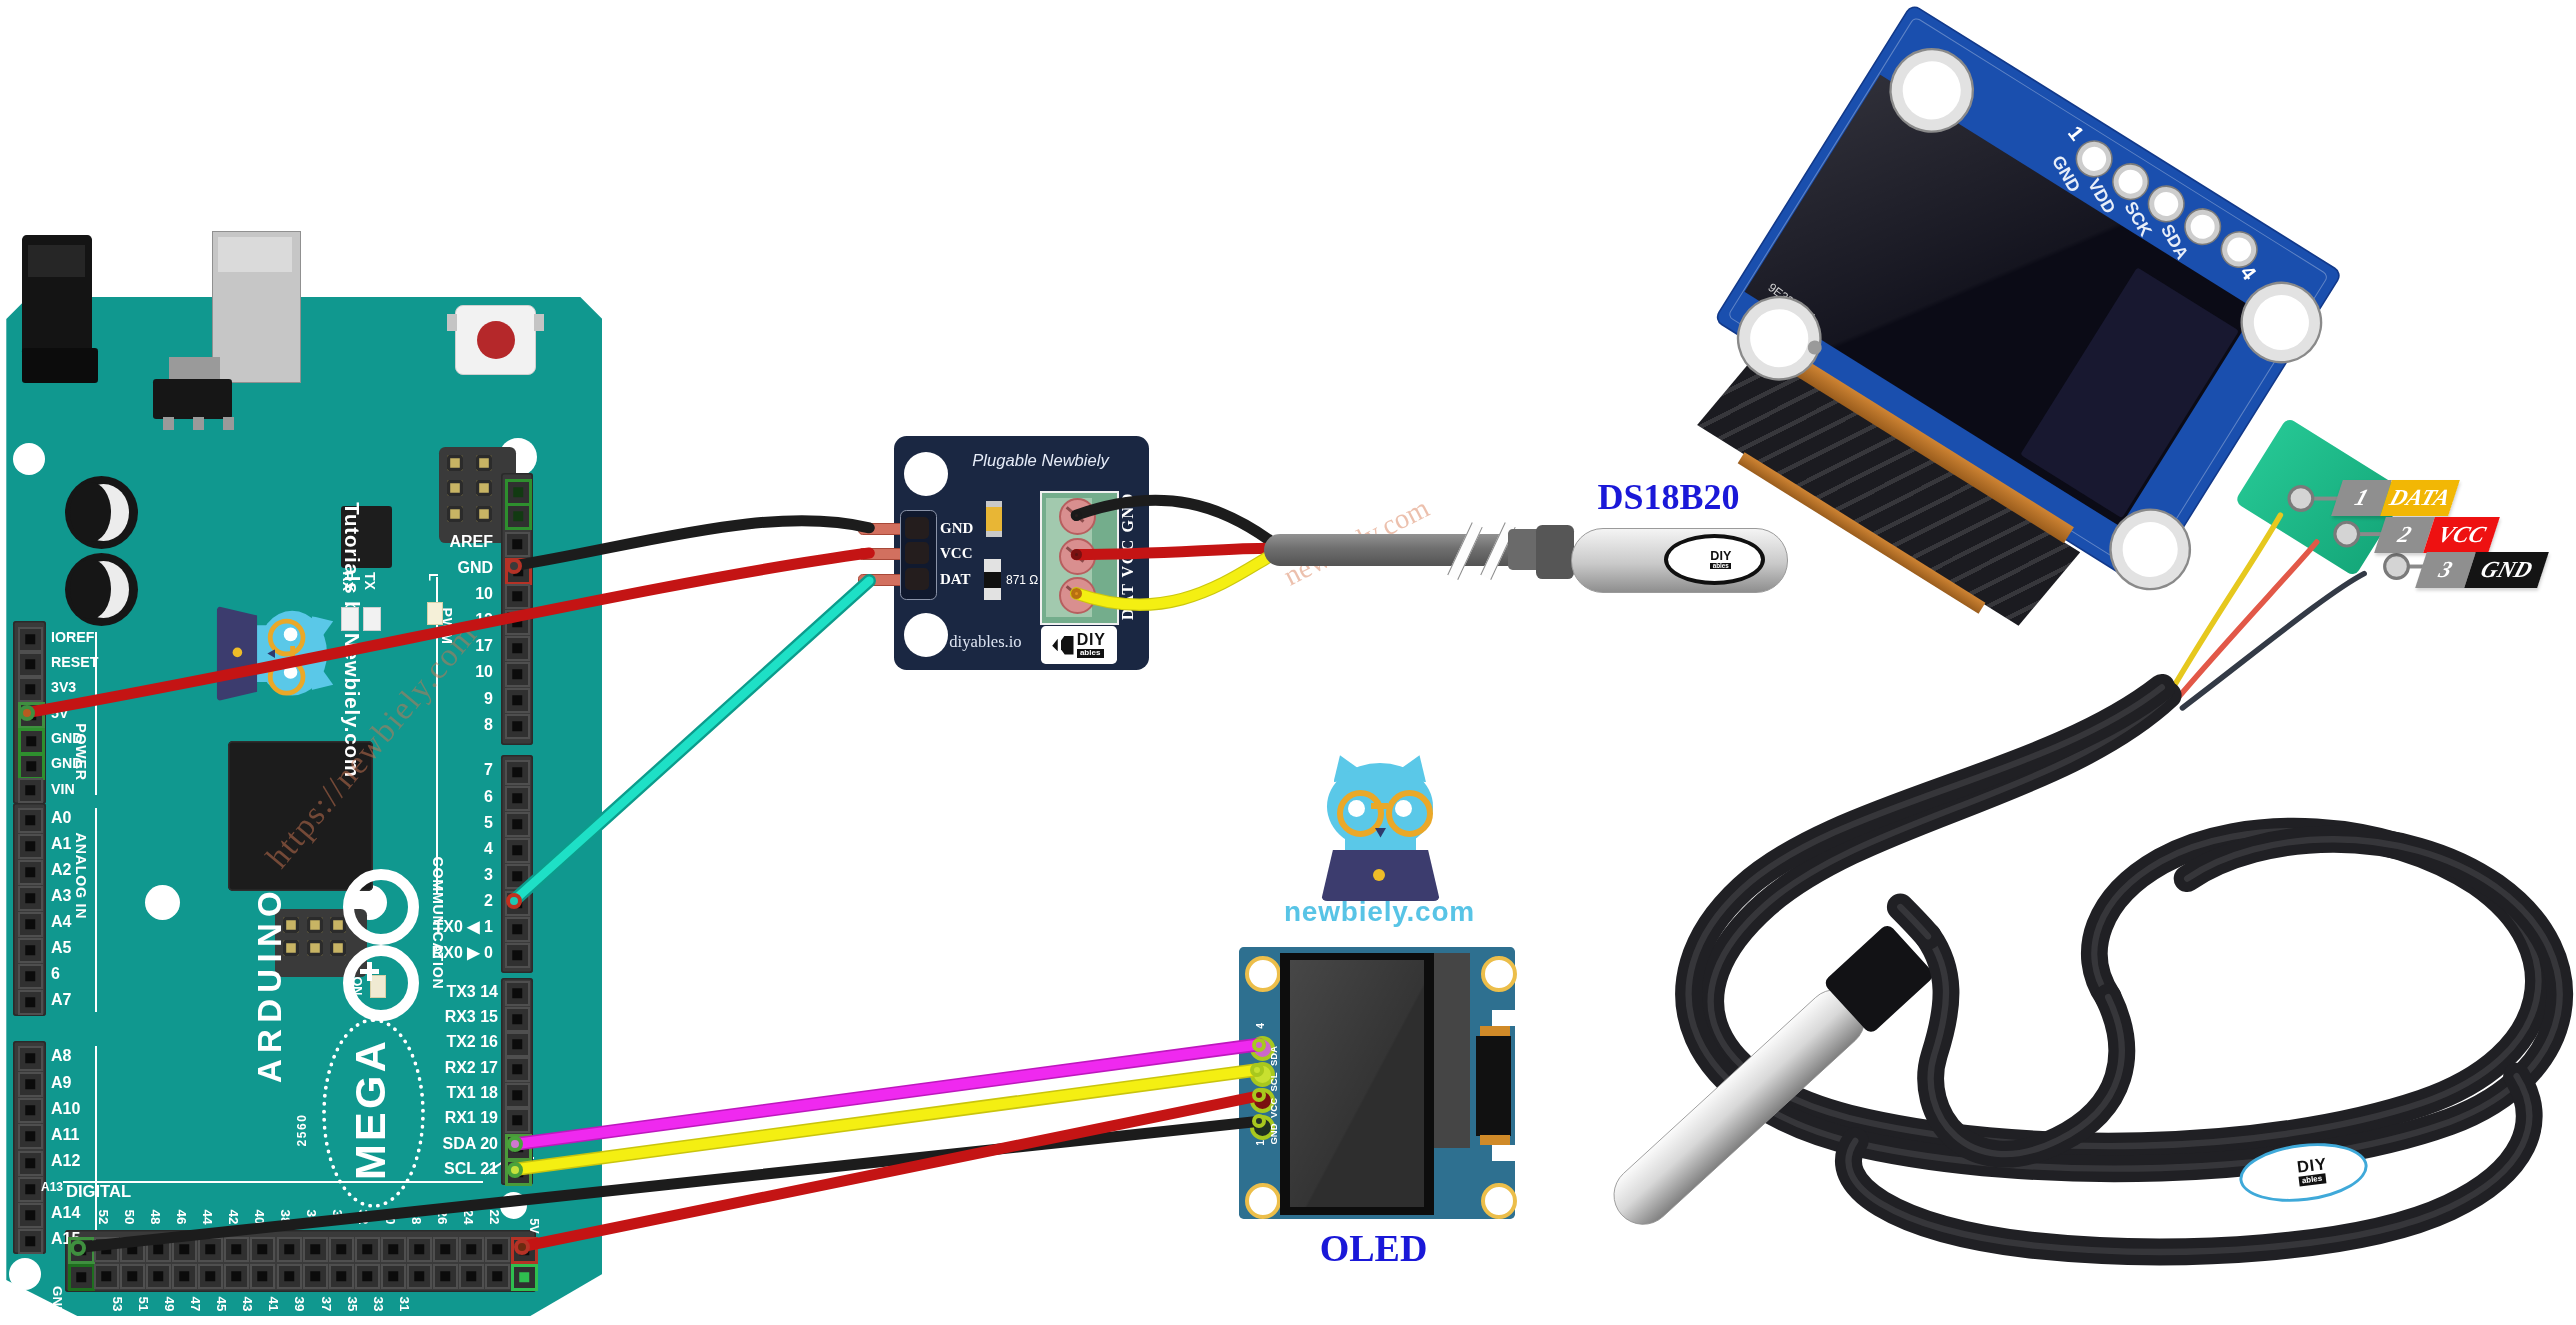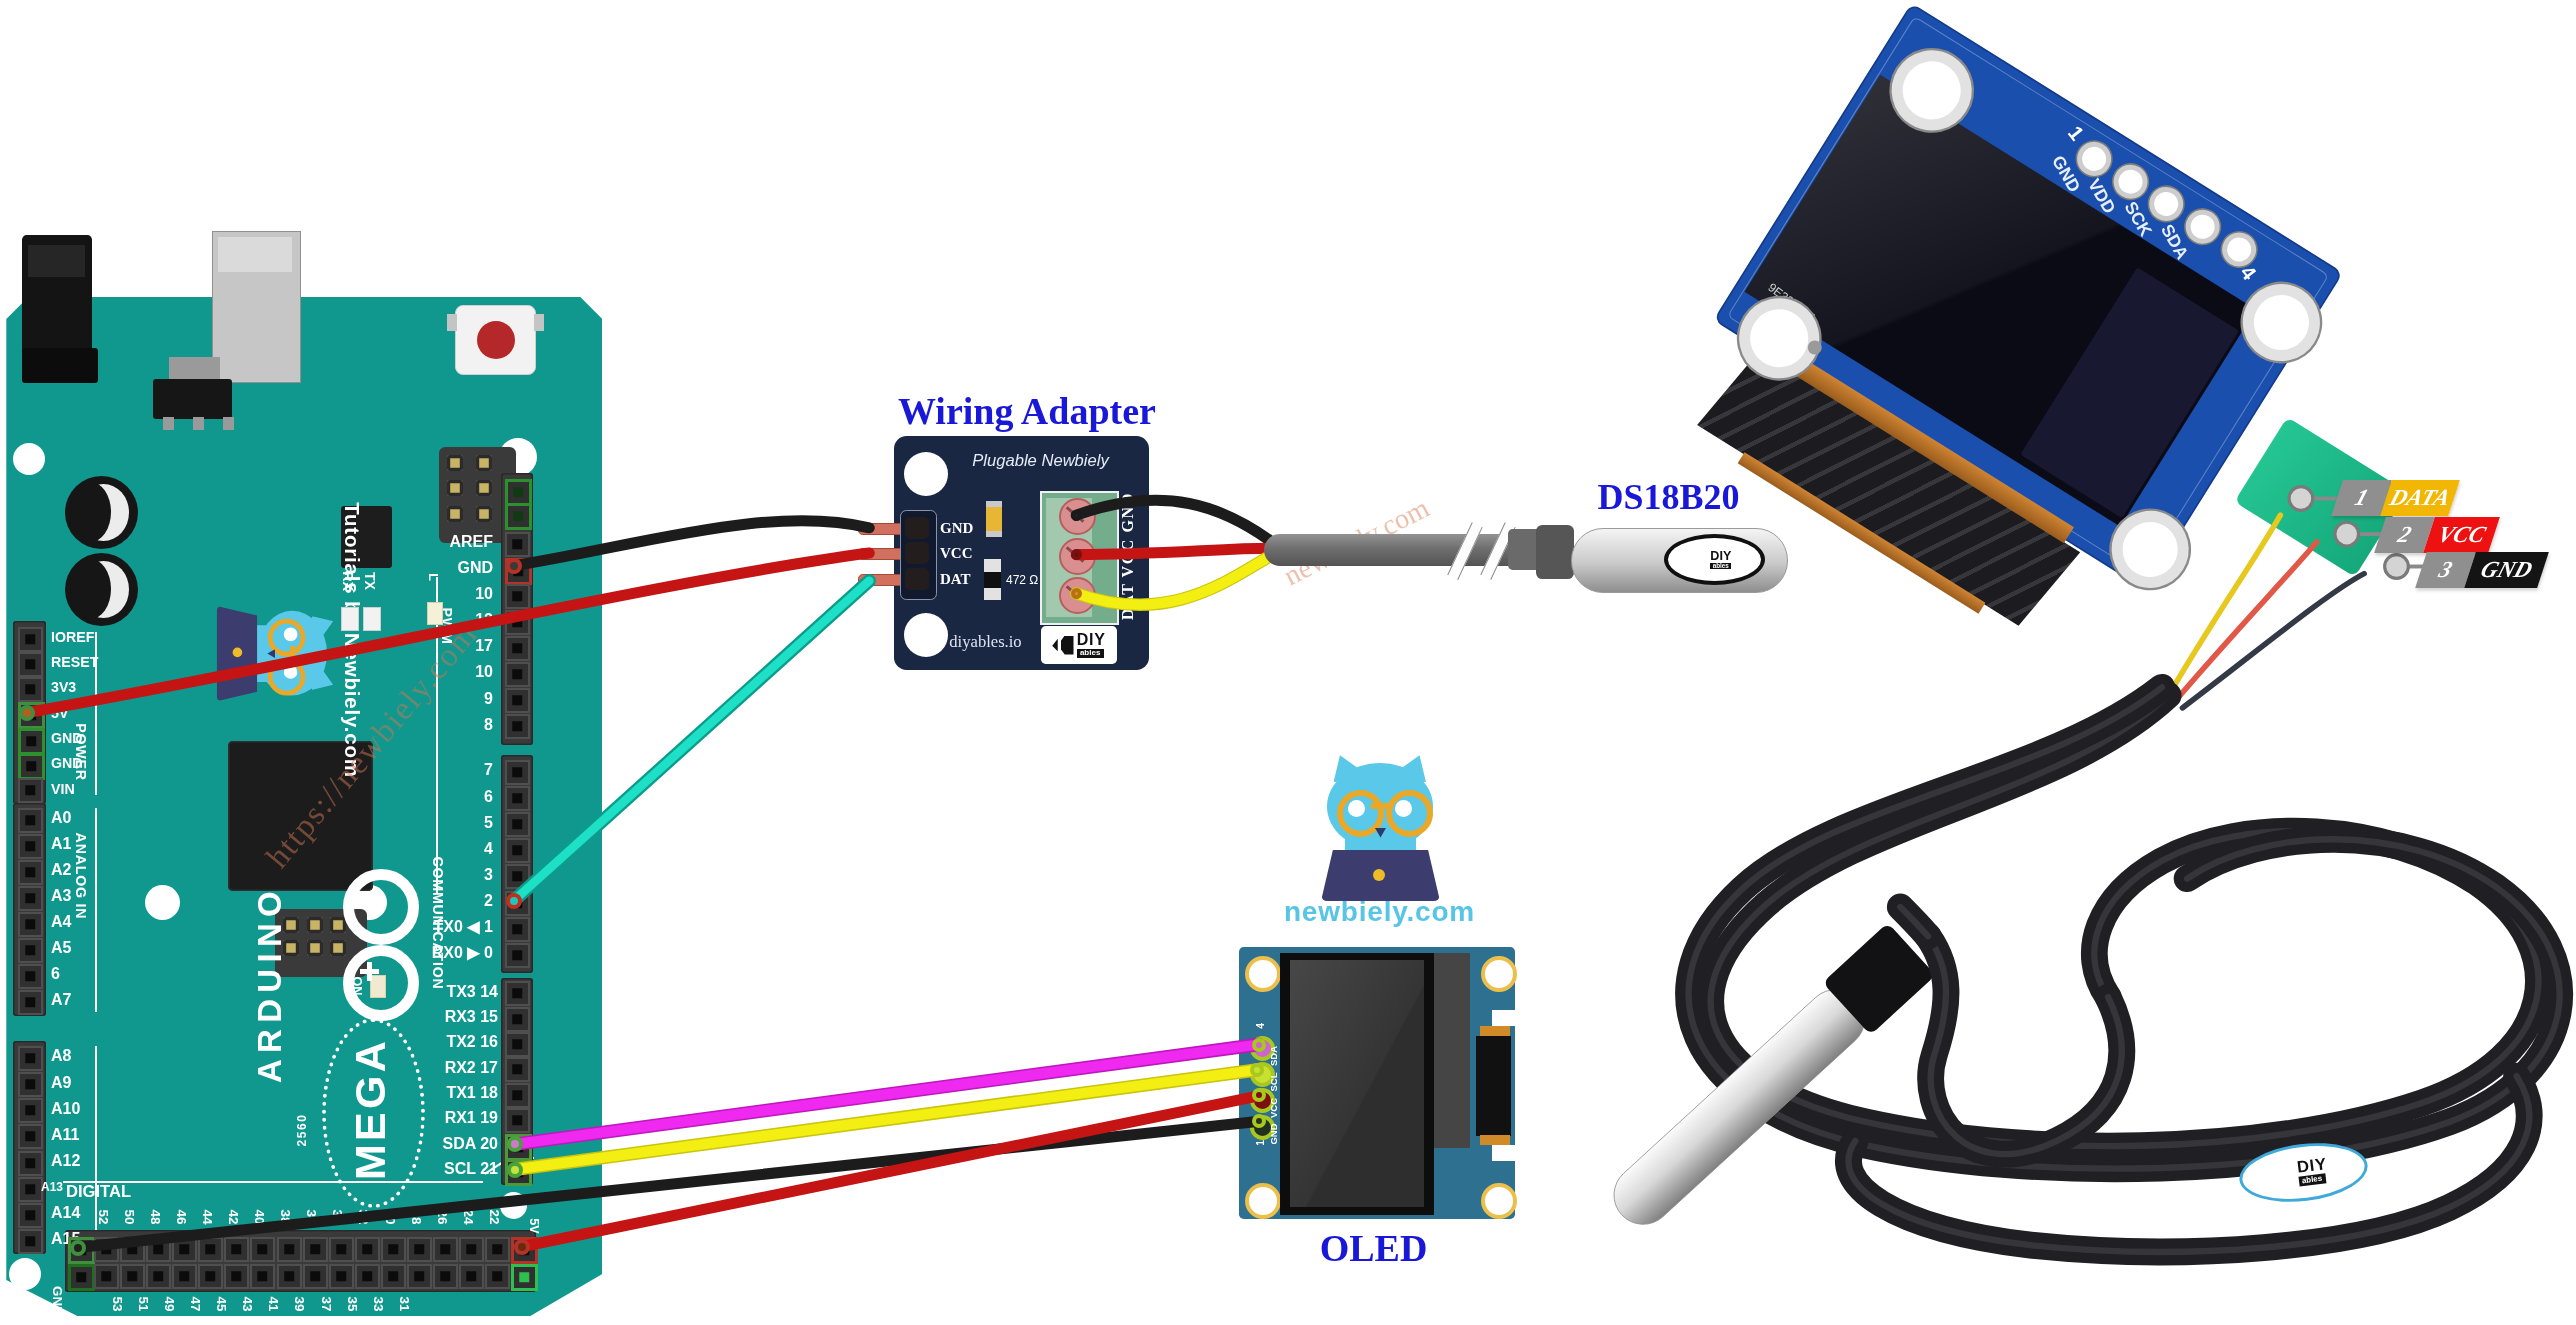--- a/index.html
+++ b/index.html
@@ -452,21 +452,20 @@
       <div class=" abs" style="left: 343px; top: 945px; width: 54px; height: 54px; border: 11px solid rgb(255, 255, 255); border-radius: 50%;"></div>
       <div class=" abs" style="left: 360px; top: 893px; width: 19px; height: 4.7px; background: rgb(255, 255, 255);"></div>
       <div class=" abs" style="left: 360px; top: 969px; width: 19px; height: 4.7px; background: rgb(255, 255, 255);"></div>
       <div class=" abs" style="left: 367px; top: 962px; width: 4.7px; height: 19px; background: rgb(255, 255, 255);"></div>
       <div class="lbl abs" style="left: 269px; top: 984px; font-size: 33px; transform: translate(-50%, -50%) rotate(-90deg); letter-spacing: 6.3px;">ARDUINO</div>
       <div class=" abs" style="left: 322px; top: 1018px; width: 95px; height: 182px; border: 4px dotted rgb(255, 255, 255); border-radius: 50%;"></div>
       <div class="lbl abs" style="left: 370px; top: 1109px; font-size: 43px; transform: translate(-50%, -50%) rotate(-90deg); letter-spacing: 3.2px;">MEGA</div>
       <div class="lbl abs" style="left: 302px; top: 1130px; font-size: 12px; transform: translate(-50%, -50%) rotate(-90deg); letter-spacing: 1.6px;">2560</div>
     </div>
 
-  <div class="caption" style="left:865px;top:389px;width:324px;font-size:38px;">Wiring Adapter</div>
 
   <div id="adapter">
     <div class="hole" style="left:10.3px;top:16px;width:44px;height:44px;"></div>
     <div class="hole" style="left:10.3px;top:177px;width:44px;height:44px;"></div>
     <div class="lbl" style="left:47px;top:17.4px;width:199px;text-align:center;font-size:16.6px;font-style:italic;font-weight:normal;color:#e6ecf8;">Plugable Newbiely</div>
     <div id="adapter-parts" class="abs" style="left:0;top:0;">
         <div class=" abs" style="left: -36px; top: 87px; width: 60px; height: 9.5px; background: rgb(210, 112, 95); border-radius: 4.7px; border: 0.8px solid rgb(168, 72, 56);"></div>
         <div class=" abs" style="left: -36px; top: 112px; width: 60px; height: 9.5px; background: rgb(210, 112, 95); border-radius: 4.7px; border: 0.8px solid rgb(168, 72, 56);"></div>
         <div class=" abs" style="left: -36px; top: 138px; width: 60px; height: 9.5px; background: rgb(210, 112, 95); border-radius: 4.7px; border: 0.8px solid rgb(168, 72, 56);"></div>
         <div class=" abs" style="left: 6.3px; top: 74px; width: 35px; height: 88px; background: rgb(16, 25, 46); border: 1.6px solid rgb(138, 147, 168); border-radius: 6.3px;"></div>
@@ -476,21 +475,21 @@
         <div class="lbl abs" style="left: 46px; top: 117px; font-size: 15px; transform: translate(0px, -50%) rotate(0deg); font-family: &quot;Liberation Serif&quot;, serif;">VCC</div>
         <div class=" abs" style="left: 11px; top: 132px; width: 24px; height: 22px; background: rgb(36, 29, 29); border-radius: 4.7px;"></div>
         <div class="lbl abs" style="left: 46px; top: 143px; font-size: 15px; transform: translate(0px, -50%) rotate(0deg); font-family: &quot;Liberation Serif&quot;, serif;">DAT</div>
         <div class=" abs" style="left: 92px; top: 65px; width: 16px; height: 36px; background: rgb(232, 182, 53);">
           <div class=" abs" style="left: 0px; top: 0px; width: 16px; height: 6.3px; background: rgb(201, 201, 201);"></div>
           <div class=" abs" style="left: 0px; top: 30px; width: 16px; height: 6.3px; background: rgb(201, 201, 201);"></div>
         </div>
         <div class=" abs" style="left: 90px; top: 123px; width: 17.4px; height: 41px; background: rgb(226, 226, 226);">
           <div class=" abs" style="left: 0px; top: 12.6px; width: 17.4px; height: 16px; background: rgb(16, 16, 16);"></div>
         </div>
-        <div class="lbl abs" style="left: 112px; top: 144px; font-size: 12px; transform: translate(0px, -50%) rotate(0deg); font-weight: normal;">472 Ω</div>
+        <div class="lbl abs" style="left: 112px; top: 144px; font-size: 12px; transform: translate(0px, -50%) rotate(0deg); font-weight: normal;">871 Ω</div>
         <div class=" abs" style="left: 146px; top: 55px; width: 75px; height: 130px; background: rgb(116, 173, 140); border: 2.4px solid rgb(240, 240, 240);">
           <div class=" abs" style="left: 4px; top: 4.7px; width: 46px; height: 119px; background: rgb(162, 201, 174);"></div>
         </div>
         <div class=" abs" style="left: 165px; top: 62px; width: 33px; height: 33px; background: rgb(217, 143, 143); border: 2.4px solid rgb(183, 95, 95); border-radius: 50%;">
           <div class=" abs" style="left: 3.2px; top: 12.6px; width: 22px; height: 3.2px; background: rgb(138, 74, 74); transform: rotate(40deg);"></div>
         </div>
         <div class=" abs" style="left: 165px; top: 102px; width: 33px; height: 33px; background: rgb(217, 143, 143); border: 2.4px solid rgb(183, 95, 95); border-radius: 50%;">
           <div class=" abs" style="left: 3.2px; top: 12.6px; width: 22px; height: 3.2px; background: rgb(138, 74, 74); transform: rotate(40deg);"></div>
         </div>
         <div class=" abs" style="left: 165px; top: 141px; width: 33px; height: 33px; background: rgb(217, 143, 143); border: 2.4px solid rgb(183, 95, 95); border-radius: 50%;">

